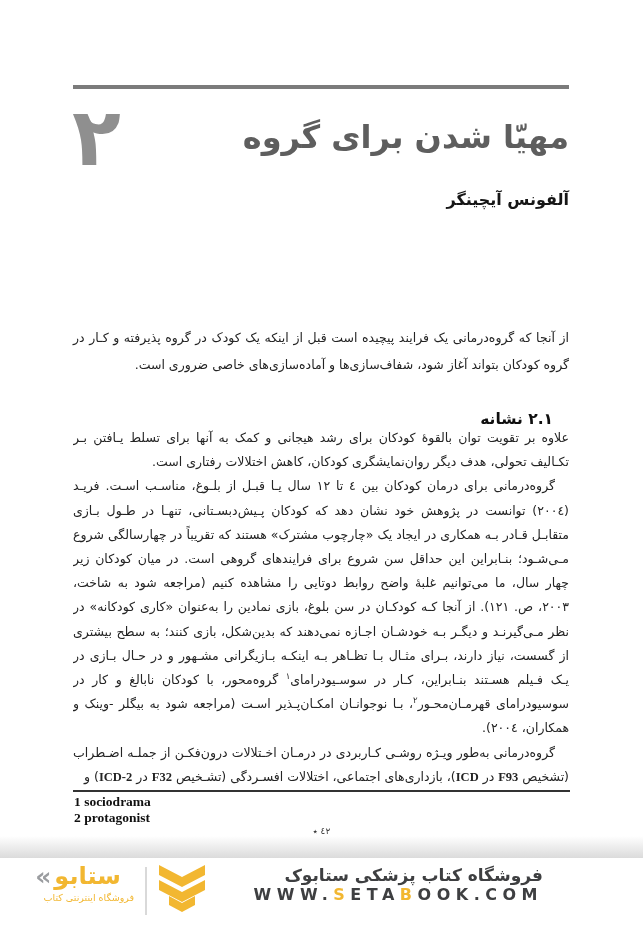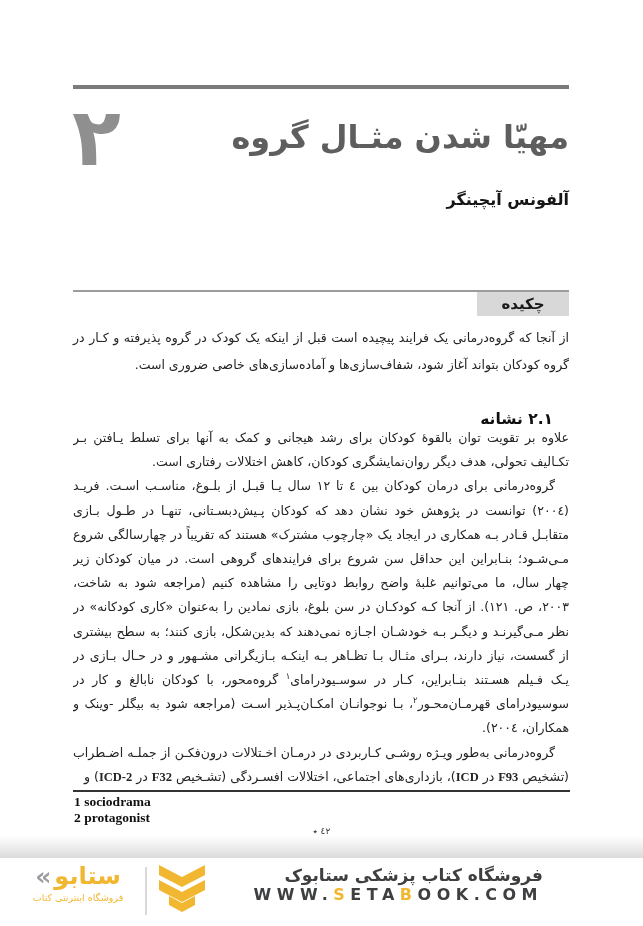--- a/index.html
+++ b/index.html
@@ -33,45 +33,42 @@
   .page-num{position:absolute;left:0;top:826px;width:643px;text-align:center;direction:ltr;
             font-size:9px;letter-spacing:2px;color:#3c3c3c;}
   .scan-edge{position:absolute;left:0;top:836px;width:643px;height:22px;
              background:linear-gradient(to bottom,rgba(90,90,90,0) 0%,rgba(90,90,90,0.22) 100%);}
   
   .footer{position:absolute;left:0;top:858px;width:643px;height:68px;background:#ffffff;}
   .logo-group{position:absolute;left:22px;top:4px;width:112px;text-align:center;}
   .wordmark-row{display:flex;align-items:center;justify-content:center;gap:3px;}
   .kaf{color:#9b9da0;font-size:25px;font-weight:bold;line-height:1;}
   .wm{color:#f2b731;font-size:24px;font-weight:bold;line-height:1.2;direction:rtl;}
-  .tagline{color:#f2b731;font-size:9.5px;margin-top:1px;direction:rtl;}
+  .tagline{color:#f2b731;font-size:9.5px;margin-top:1px;direction:rtl;text-align:right;}
   .logo-divider{position:absolute;left:145px;top:9px;width:2px;height:48px;background:#d9d9d9;}
   .emblem{position:absolute;left:157px;top:7px;}
   .footer-right{position:absolute;right:100px;top:7px;text-align:right;}
   .store-title{font-size:17px;font-weight:bold;color:#3e3f41;direction:rtl;}
   .url{font-size:16px;font-weight:bold;letter-spacing:5.5px;
        color:#3e3f41;direction:ltr;white-space:nowrap;}
   .url .y{color:#f2b731;}
 </style>
 </head>
 <body>
 
 <div id="screen">
 
   <div class="top-rule"></div>
 
   <div class="chapter-num">٢</div>
 
-  <h1 class="chapter-title">مهیّا شدن مثـال گروه</h1>
+  <h1 class="chapter-title">مهیّا شدن برای گروه</h1>
 
   <div class="author">آلفونس آیچینگر</div>
 
-  <div class="abstract-head">
-    <div class="abstract-tab">چکیده</div>
-  </div>
 
   <p class="abstract-text">از آنجا که گروه‌درمانی یک فرایند پیچیده است قبل از اینکه یک کودک در گروه پذیرفته و کـار در گروه کودکان بتواند آغاز شود، شفاف‌سازی‌ها و آماده‌سازی‌های خاصی ضروری است.</p>
 
   <h2 class="sec-heading">٢.١ نشانه</h2>
 
   <div class="body-text">
     <p class="para">علاوه بر تقویت توان بالقوهٔ کودکان برای رشد هیجانی و کمک به آنها برای تسلط یـافتن بـر تکـالیف تحولی، هدف دیگر روان‌نمایشگری کودکان، کاهش اختلالات رفتاری است.</p>
     <p class="para indent"><span>گروه‌درمانی برای درمان کودکان بین ٤ تا ١٢ سال یـا قبـل از بلـوغ، مناسـب اسـت. فریـد (٢٠٠٤) توانست در پژوهش خود نشان دهد که کودکان پـیش‌دبسـتانی، تنهـا در طـول بـازی متقابـل قـادر بـه همکاری در ایجاد یک «چارچوب مشترک» هستند که تقریباً در چهارسالگی شروع مـی‌شـود؛ بنـابراین این حداقل سن شروع برای فرایندهای گروهی است. در میان کودکان زیر چهار سال، ما می‌توانیم غلبهٔ واضح روابط دوتایی را مشاهده کنیم (مراجعه شود به شاخت، ٢٠٠٣، ص. ١٢١). از آنجا کـه کودکـان در سن بلوغ، بازی نمادین را به‌عنوان «کاری کودکانه» در نظر مـی‌گیرنـد و دیگـر بـه خودشـان اجـازه نمی‌دهند که بدین‌شکل، بازی کنند؛ به سطح بیشتری از گسست، نیاز دارند، بـرای مثـال بـا تظـاهر بـه اینکـه بـازیگرانی مشـهور و در حـال بـازی در یـک فـیلم هسـتند بنـابراین، کـار در سوسـیودرامای</span><sup>١</sup><span> گروه‌محور، با کودکان نابالغ و کار در سوسیودرامای قهرمـان‌محـور</span><sup>٢</sup><span>، بـا نوجوانـان امکـان‌پـذیر اسـت (مراجعه شود به بیگلر -وینک و همکاران، ٢٠٠٤).</span></p>
     <p class="para indent"><span>گروه‌درمانی به‌طور ویـژه روشـی کـاربردی در درمـان اخـتلالات درون‌فکـن از جملـه اضـطراب (تشخیص </span><span class="lat">F93</span><span> در </span><span class="lat">ICD</span><span>)، بازداری‌های اجتماعی، اختلالات افسـردگی (تشـخیص </span><span class="lat">F32</span><span> در </span><span class="lat">ICD-2</span><span>) و</span></p>
   </div>

